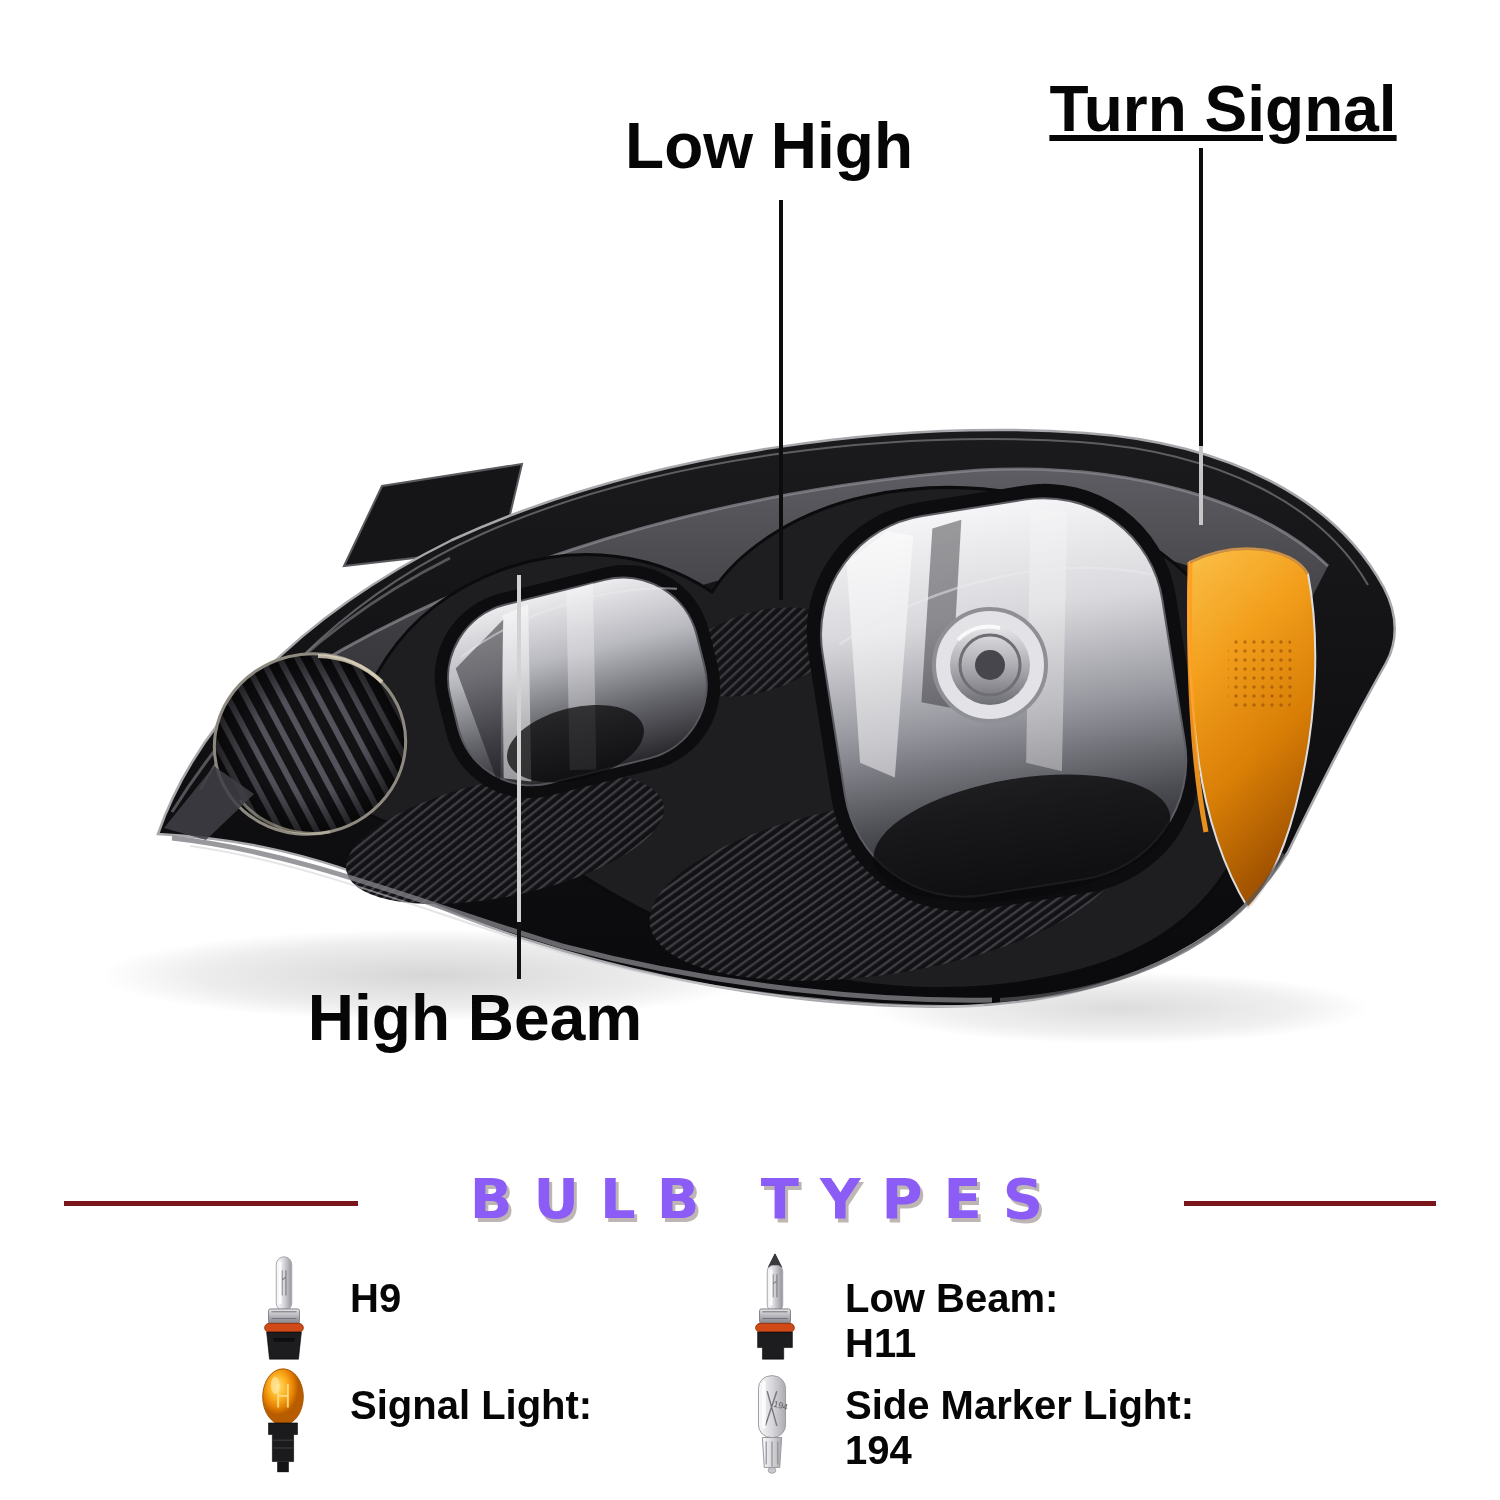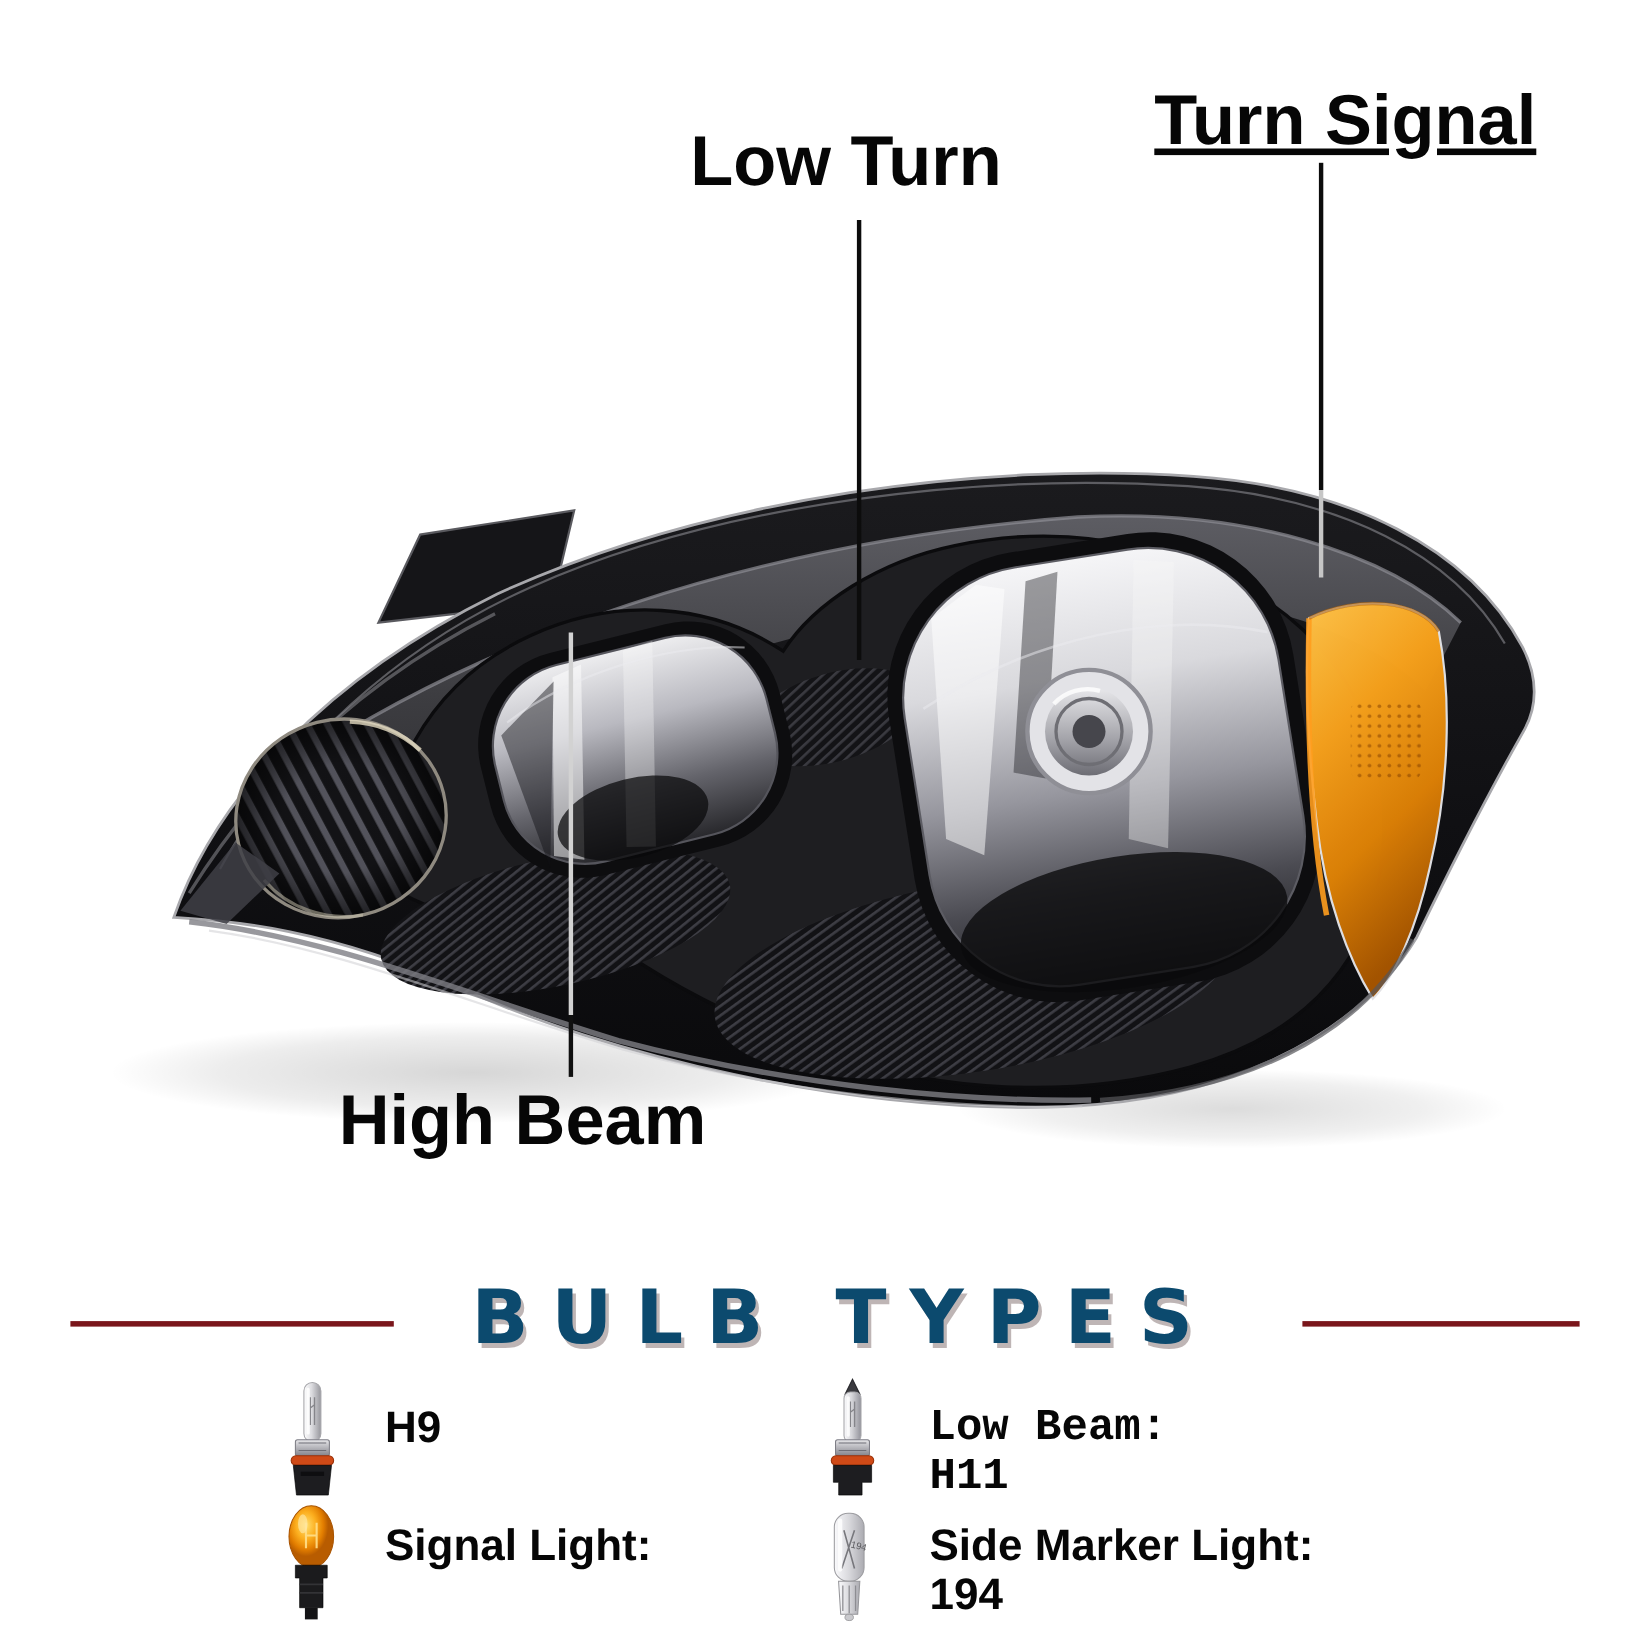--- a/index.html
+++ b/index.html
@@ -5,21 +5,21 @@
   html,body{margin:0;padding:0;background:#fff;}
   #stage{position:relative;width:1500px;height:1500px;background:#ffffff;overflow:hidden;
          font-family:"Liberation Sans",sans-serif;}
   .callout{position:absolute;font:700 64px/64px "Liberation Sans",sans-serif;color:#060606;
            transform:translateX(-50%);white-space:nowrap;}
   .leader{position:absolute;width:4px;}
   #art{position:absolute;left:0;top:0;width:1500px;height:1500px;}
   .hline{position:absolute;height:5px;background:#7a161b;}
   #bulb-title{position:absolute;left:767px;top:1157px;transform:translateX(-50%);
               font-family:"DejaVu Sans","Liberation Sans",sans-serif;font-weight:800;
-              font-size:68px;line-height:84px;letter-spacing:21px;color:#0c4a6e;white-space:nowrap;
+              font-size:56px;line-height:84px;letter-spacing:21px;color:#8b5cf6;white-space:nowrap;
               text-shadow:3px 4px 0 rgba(40,10,10,.30);}
   .leg-item{position:absolute;}
   .leg-text{position:absolute;font:700 40px/45px "Liberation Sans",sans-serif;color:#060606;white-space:nowrap;}
   .leg-text span{display:block;}
   .bulb-svg{position:absolute;}
 </style>
 </head>
 <body>
 
 <div id="stage">
@@ -162,21 +162,21 @@
       <rect x="1228" y="636" width="64" height="74" rx="10" fill="url(#amberDots)"></rect>
       <path d="M 1190 562 C 1188 660 1192 760 1206 832" stroke="#ff9d1e" stroke-width="5" fill="none" opacity="0.9"></path>
       <path d="M 1190 562 C 1235 540 1292 546 1308 574" stroke="#b36100" stroke-width="3" fill="none" opacity="0.6"></path>
     </g>
 
     <path d="M 172 838 C 300 852 424 904 562 946 C 722 988 880 1002 992 1000" fill="none" stroke="#7e7e84" stroke-width="5" opacity="0.8"></path>
     <path d="M 190 846 C 310 862 430 914 566 954 C 720 996 876 1008 984 1006" fill="none" stroke="#cfcfd3" stroke-width="2" opacity="0.55"></path>
     <path d="M 1284 854 C 1234 944 1128 992 1000 1000" fill="none" stroke="#55555a" stroke-width="4" opacity="0.7"></path>
   </svg>
 
-  <div class="callout" style="left:769px;top:114px;">Low Turn</div>
+  <div class="callout" style="left:769px;top:114px;">Low High</div>
   <div class="leader" style="left:779px;top:200px;height:400px;background:#0c0c0c;"></div>
 
   <div class="callout" style="left:1223px;top:77px;text-decoration:underline;">Turn Signal</div>
   <div class="leader" style="left:1199px;top:148px;height:377px;background:linear-gradient(to bottom,#0c0c0c 0%,#0c0c0c 79%,#c6c6c6 79%,#c6c6c6 100%);"></div>
 
   <div class="callout" style="left:475px;top:986px;">High Beam</div>
   <div class="leader" style="left:517px;top:575px;height:404px;background:linear-gradient(to bottom,#d2d2d2 0%,#d2d2d2 86%,#101010 86%,#101010 100%);"></div>
 
   <div class="hline" style="left:64px;top:1201px;width:294px;"></div>
   <div id="bulb-title">BULB TYPES</div>
@@ -224,21 +224,21 @@
     <polygon points="28,17 35,3 42,17" fill="#3a3a3f" stroke="#26262a" stroke-width="1"></polygon>
     <rect x="27" y="15" width="16" height="47" rx="6" fill="url(#lbGl)" stroke="#a6a6aa" stroke-width="1"></rect>
     <path d="M33 24 L33 48 M37 24 L37 48 M33 34 L37 31" stroke="#85858a" stroke-width="1.3" fill="none"></path>
     <rect x="29.5" y="19" width="3" height="38" rx="1.5" fill="#ffffff" opacity="0.8"></rect>
     <rect x="19" y="60" width="32" height="15" rx="2" fill="url(#lbMt)" stroke="#7e7e86" stroke-width="1"></rect>
     <path d="M22 63 L48 63 M22 70 L48 70" stroke="#6e6e76" stroke-width="1"></path>
     <rect x="15" y="75" width="40" height="9" rx="4.5" fill="#cf4a17" stroke="#9a3209" stroke-width="1"></rect>
     <path d="M17 84 L53 84 L53 100 L44 100 L44 112 L22 112 L22 100 L17 100 Z" fill="#1d1d20" stroke="#000" stroke-width="0.6"></path>
   </svg>
   <div class="leg-item">
-    <div class="leg-text" style="left:845px;top:1276px;font-family:Liberation Mono, monospace;">
+    <div class="leg-text" style="left:845px;top:1276px;">
       <span>Low Beam:</span>
       <span>H11</span>
     </div>
   </div>
 
   <svg class="bulb-svg" style="left:249px;top:1365px;" width="68" height="112" viewBox="0 0 70 116">
     <defs>
       <radialGradient id="sgAm" cx="0.38" cy="0.32">
         <stop offset="0" stop-color="#ffe071"></stop>
           <stop offset="0.45" stop-color="#fcae1e"></stop>

